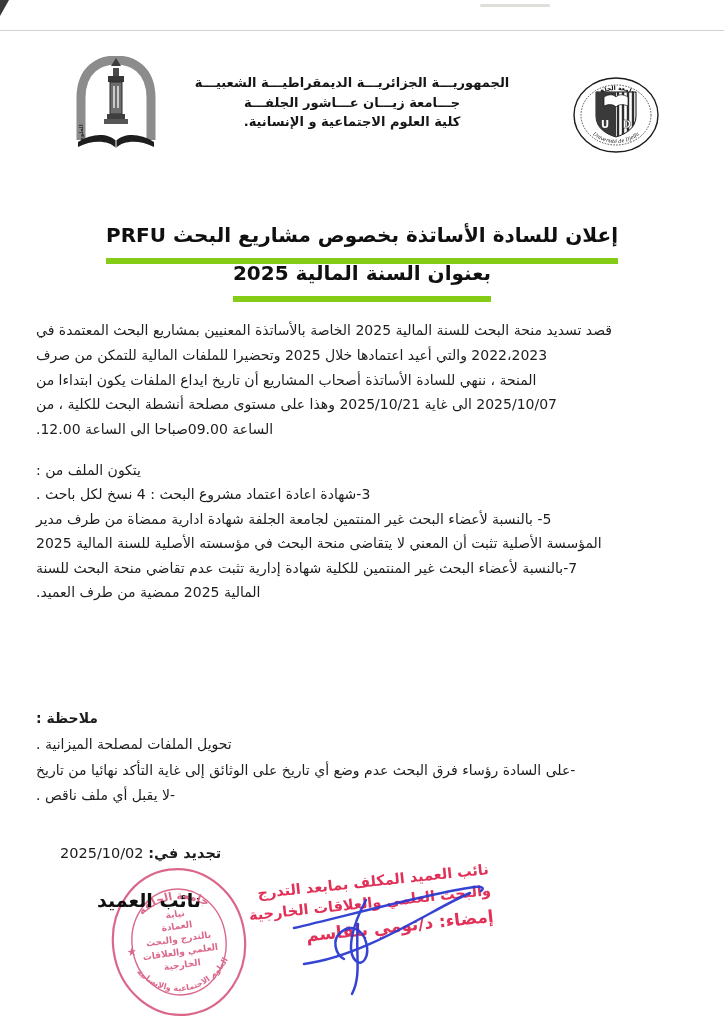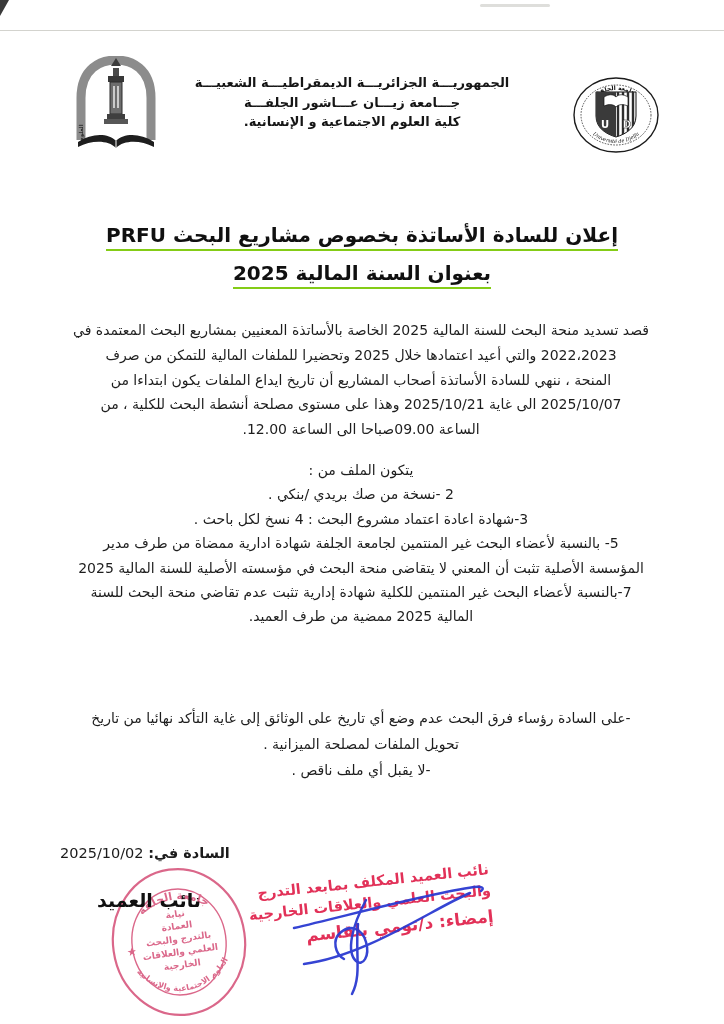--- a/index.html
+++ b/index.html
@@ -15,23 +15,23 @@
     border-top:16px solid #3a3a3a;border-right:9px solid transparent;}
   
   .header-text{position:absolute;top:73px;left:152px;width:400px;text-align:center;
     font-weight:bold;font-size:13px;line-height:19.5px;color:#161616;}
   .logo{position:absolute;}
   .logo-left{left:74px;top:56px;}
   .logo-right{left:572px;top:76px;}
   
   .title-block{position:absolute;top:216px;left:0;width:724px;text-align:center;
     font-weight:bold;font-size:20px;line-height:38px;color:#101010;}
-  .title-block .u{border-bottom:2px solid #84cc16;padding-bottom:2px;}
+  .title-block .u{border-bottom:6px solid #84cc16;padding-bottom:11px;}
   
-  .text-block{position:absolute;right:38px;width:650px;text-align:center;
+  .text-block{position:absolute;right:38px;width:650px;text-align:left;
     font-size:14px;color:#1d1d1d;}
   .body-text{top:318px;line-height:24.8px;}
   .file-list{top:458px;line-height:24.4px;}
   .note-block{top:706px;line-height:25.8px;}
   .t-line{white-space:nowrap;}
   .bold{font-weight:bold;}
   
   .date-line{position:absolute;top:845px;left:60px;font-size:14.5px;direction:rtl;white-space:nowrap;}
   .date-line .lbl{font-weight:bold;}
   .vice-dean{position:absolute;top:889px;left:97px;font-size:19px;font-weight:bold;color:#101010;z-index:6;white-space:nowrap;}
@@ -122,36 +122,36 @@
   <div class="text-block body-text">
     <div class="t-line">قصد تسديد منحة البحث للسنة المالية 2025 الخاصة بالأساتذة المعنيين بمشاريع البحث المعتمدة في</div>
     <div class="t-line">‪2022،2023‬ والتي أعيد اعتمادها  خلال 2025 وتحضيرا للملفات المالية للتمكن من صرف</div>
     <div class="t-line">المنحة ، ننهي للسادة الأساتذة أصحاب المشاريع أن تاريخ ايداع الملفات يكون ابتداءا من</div>
     <div class="t-line">2025/10/07 الى غاية 2025/10/21 وهذا على مستوى مصلحة أنشطة البحث للكلية ، من</div>
     <div class="t-line">الساعة 09.00صباحا الى الساعة 12.00.</div>
   </div>
 
   <div class="text-block file-list">
     <div class="t-line">يتكون الملف من :</div>
-    <div class="t-line">2 -نسخة من صك بريدي /بنكي .</div>
     <div class="t-line">3-شهادة اعادة اعتماد مشروع البحث : 4 نسخ لكل باحث .</div>
     <div class="t-line">5- بالنسبة لأعضاء البحث غير المنتمين لجامعة الجلفة شهادة ادارية ممضاة من طرف مدير</div>
     <div class="t-line">المؤسسة الأصلية تثبت أن المعني لا يتقاضى منحة البحث في مؤسسته الأصلية للسنة المالية 2025</div>
     <div class="t-line">7-بالنسبة لأعضاء البحث غير المنتمين للكلية شهادة إدارية تثبت عدم تقاضي منحة البحث للسنة</div>
     <div class="t-line">المالية 2025  ممضية من طرف العميد.</div>
   </div>
 
   <div class="text-block note-block">
+    <div class="t-line bold">ملاحظة :</div>
+    <div class="t-line">تحويل الملفات لمصلحة الميزانية .</div>
     <div class="t-line">-على السادة رؤساء فرق البحث عدم وضع أي تاريخ على الوثائق إلى غاية التأكد نهائيا من تاريخ</div>
-    <div class="t-line">تحويل الملفات لمصلحة الميزانية .</div>
     <div class="t-line">-لا يقبل أي ملف ناقص .</div>
   </div>
 
   <div class="date-line">
-    <span class="lbl">السادة في:</span>
+    <span class="lbl">تجديد في:</span>
     <span>2025/10/02</span>
   </div>
 
   <svg class="round-stamp" width="152" height="158" viewBox="0 0 152 158">
     <g transform="rotate(-8 76 79)" fill="#d6537a" stroke="#d6537a">
       <ellipse cx="76" cy="79" rx="66" ry="73" fill="none" stroke-width="2.2"></ellipse>
       <ellipse cx="76" cy="79" rx="47" ry="53" fill="none" stroke-width="1.4"></ellipse>
       <defs>
         <path id="stTop" d="M21,82 A57,62 0 0 1 131,82"></path>
         <path id="stBot" d="M18,74 A59,66 0 0 0 134,74"></path>

